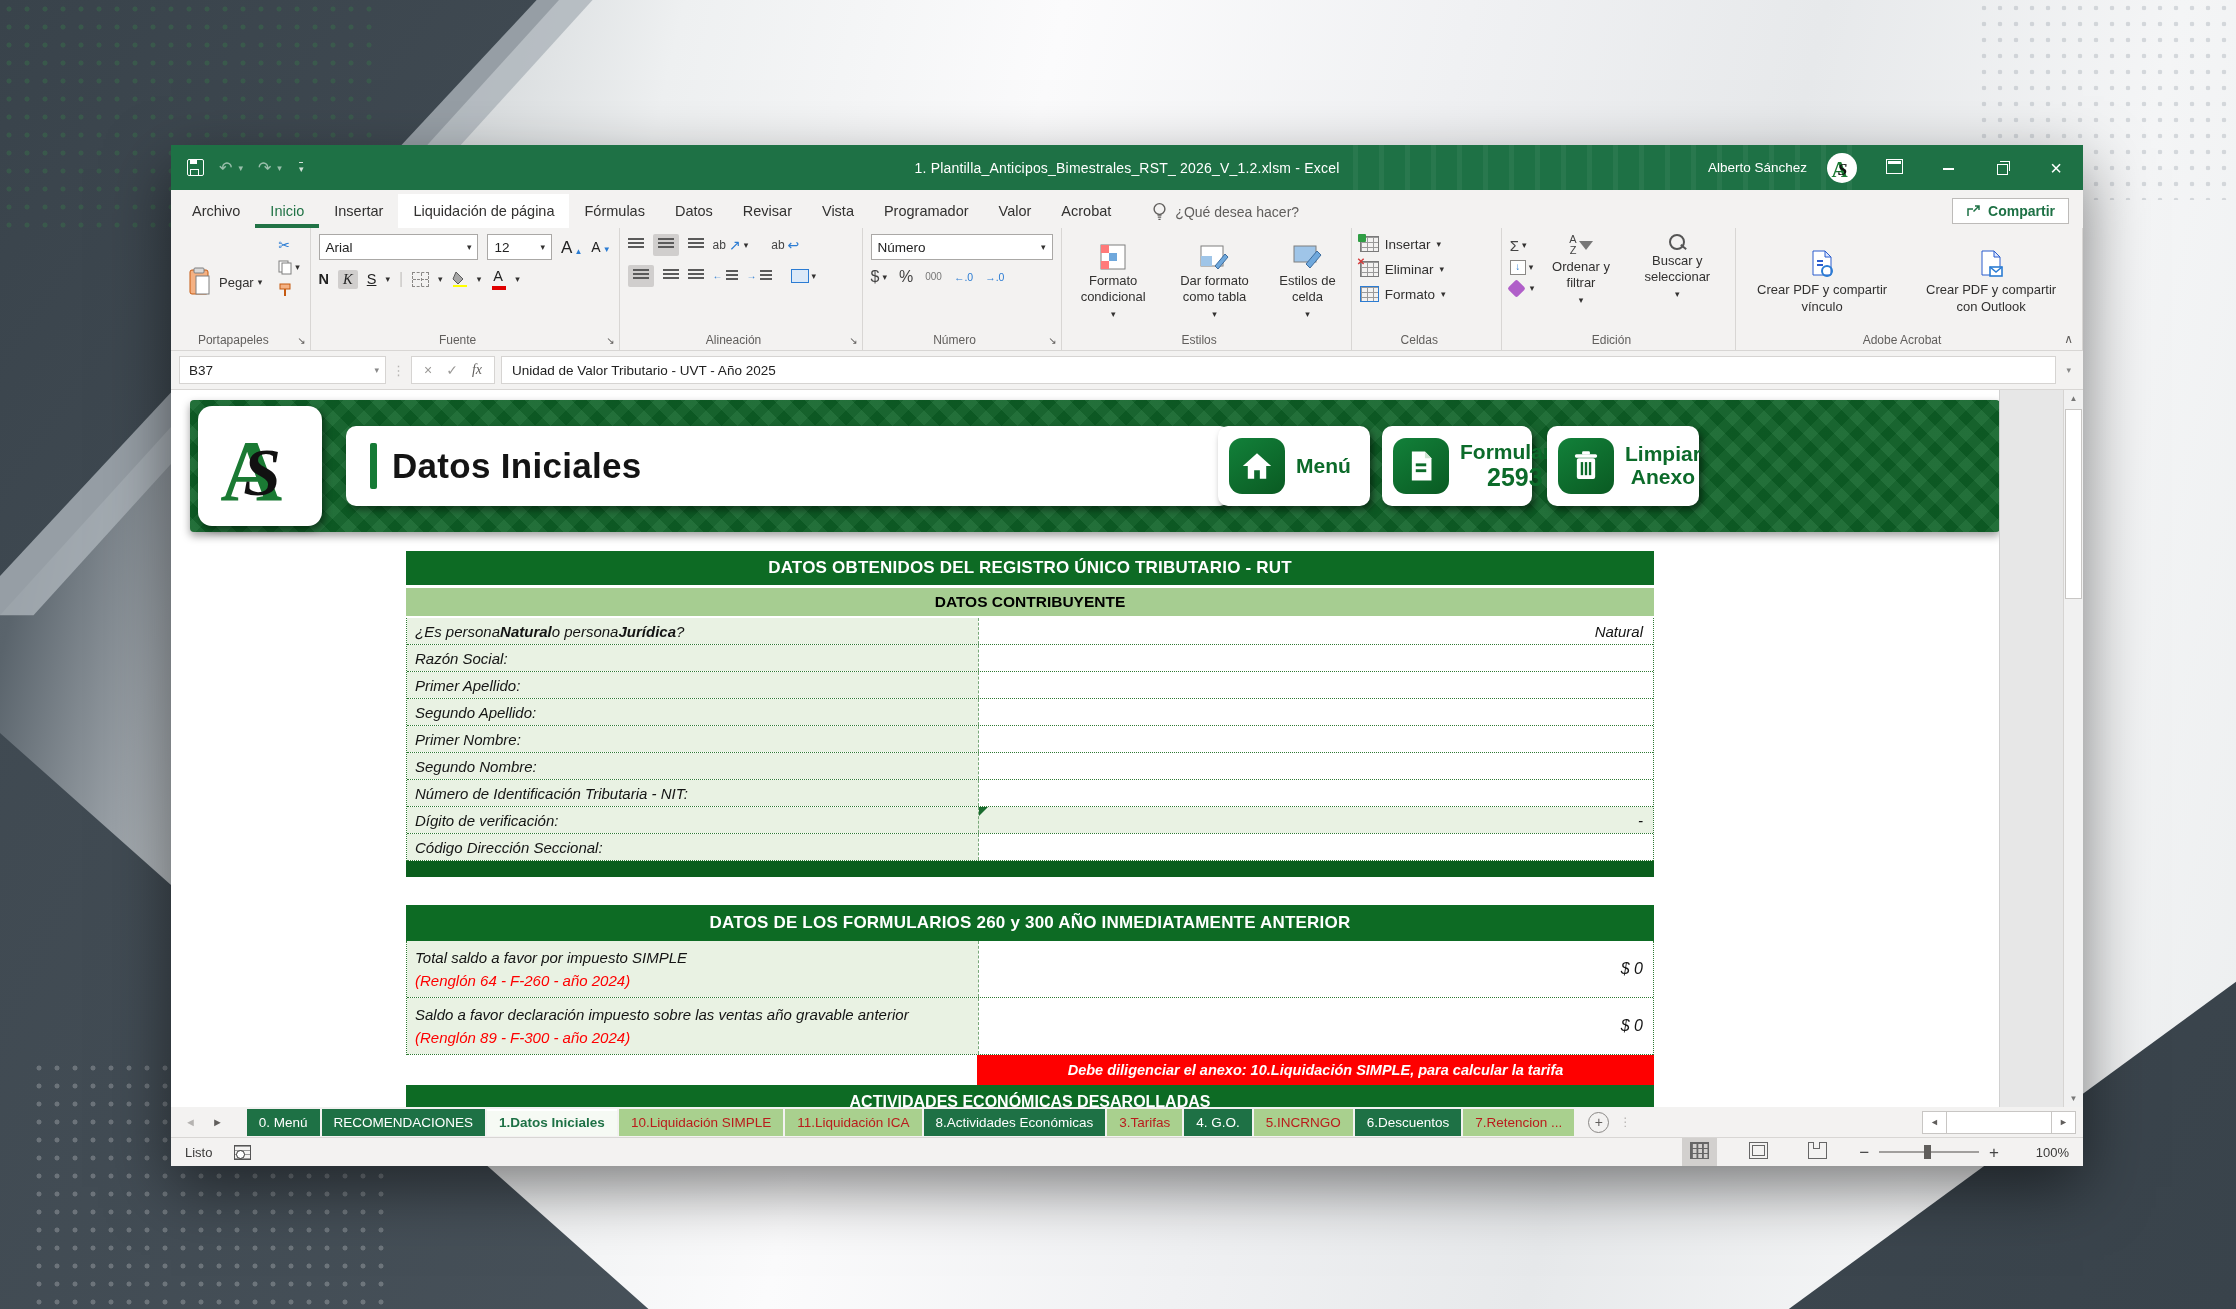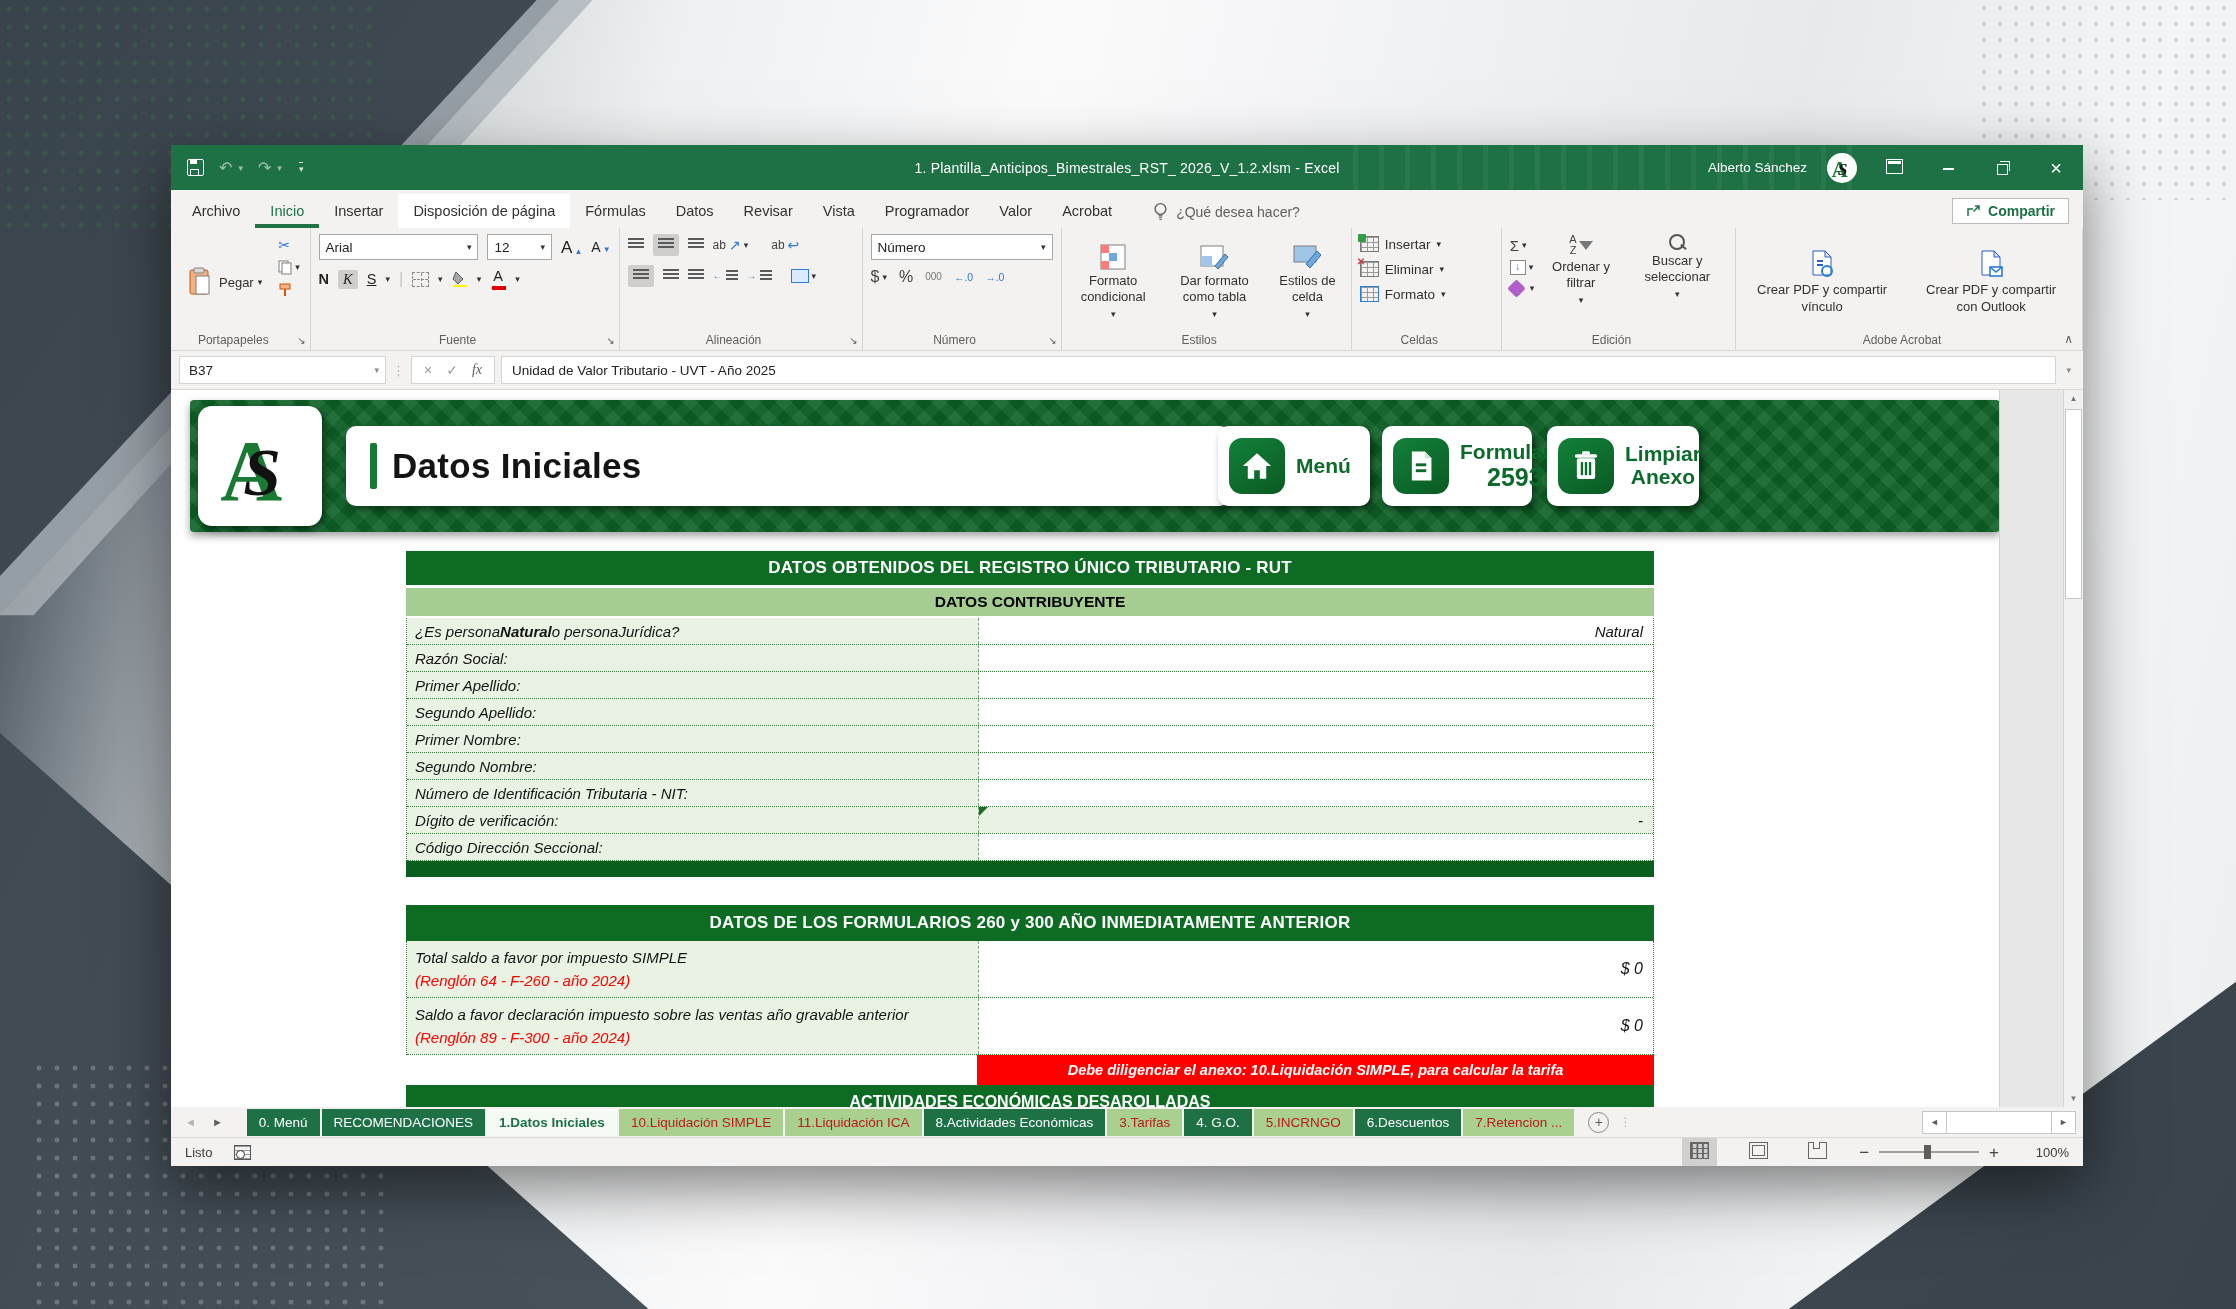--- a/index.html
+++ b/index.html
@@ -250,21 +250,21 @@
       <span class="wbtn"><span class="restore"></span></span>
       <span class="wbtn closex">×</span>
     </div>
   </div>
 
   <div class="ribtabs">
 
   <div class="rtab">Archivo</div>
       <div class="rtab active">Inicio</div>
       <div class="rtab">Insertar</div>
-      <div class="rtab hovered">Disposición de página</div>
+      <div class="rtab hovered">Liquidación de página</div>
       <div class="rtab">Fórmulas</div>
       <div class="rtab">Datos</div>
       <div class="rtab">Revisar</div>
       <div class="rtab">Vista</div>
       <div class="rtab">Programador</div>
       <div class="rtab">Valor</div>
       <div class="rtab">Acrobat</div>
       <div class="tellme">
         <svg width="15" height="19" viewBox="0 0 15 19">
           <circle cx="7.5" cy="7" r="5.4" fill="none" stroke="#605e5c" stroke-width="1.4"></circle>
@@ -604,21 +604,21 @@
 
         <div class="xtable">
           <div class="t-header">DATOS OBTENIDOS DEL REGISTRO ÚNICO TRIBUTARIO - RUT</div>
           <div class="t-sub">DATOS CONTRIBUYENTE</div>
           <div class="xrows">
             <div class="trow">
               <div class="tcell lab">
                 <span>¿Es persona </span>
                   <span style="font-weight:bold;">Natural</span>
                   <span> o persona </span>
-                  <span style="font-weight:normal;">Jurídica</span>
+                  <span style="font-weight:bold;">Jurídica</span>
                   <span> ?</span>
               </div>
               <div class="tcell val">
                   <span>Natural</span>
                 </div>
             </div>
             <div class="trow">
               <div class="tcell lab">
                   <span>Razón Social:</span>
                 </div>

